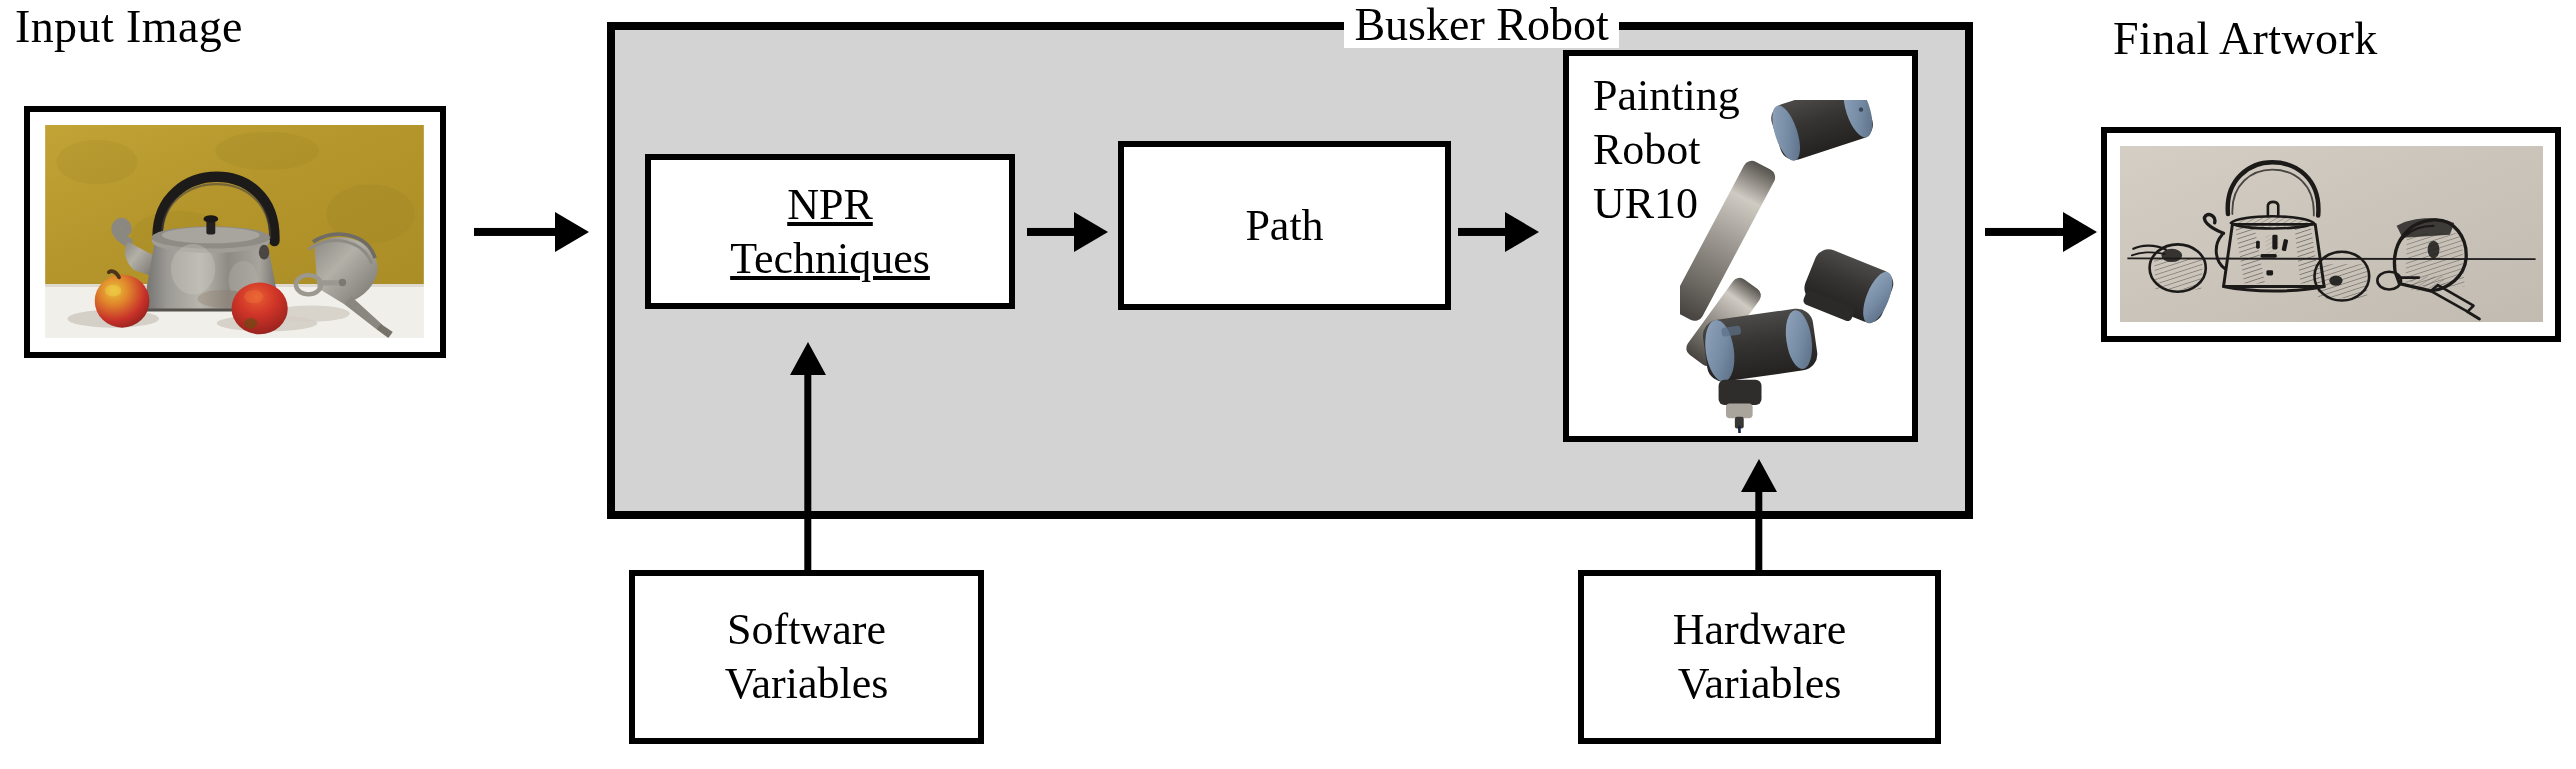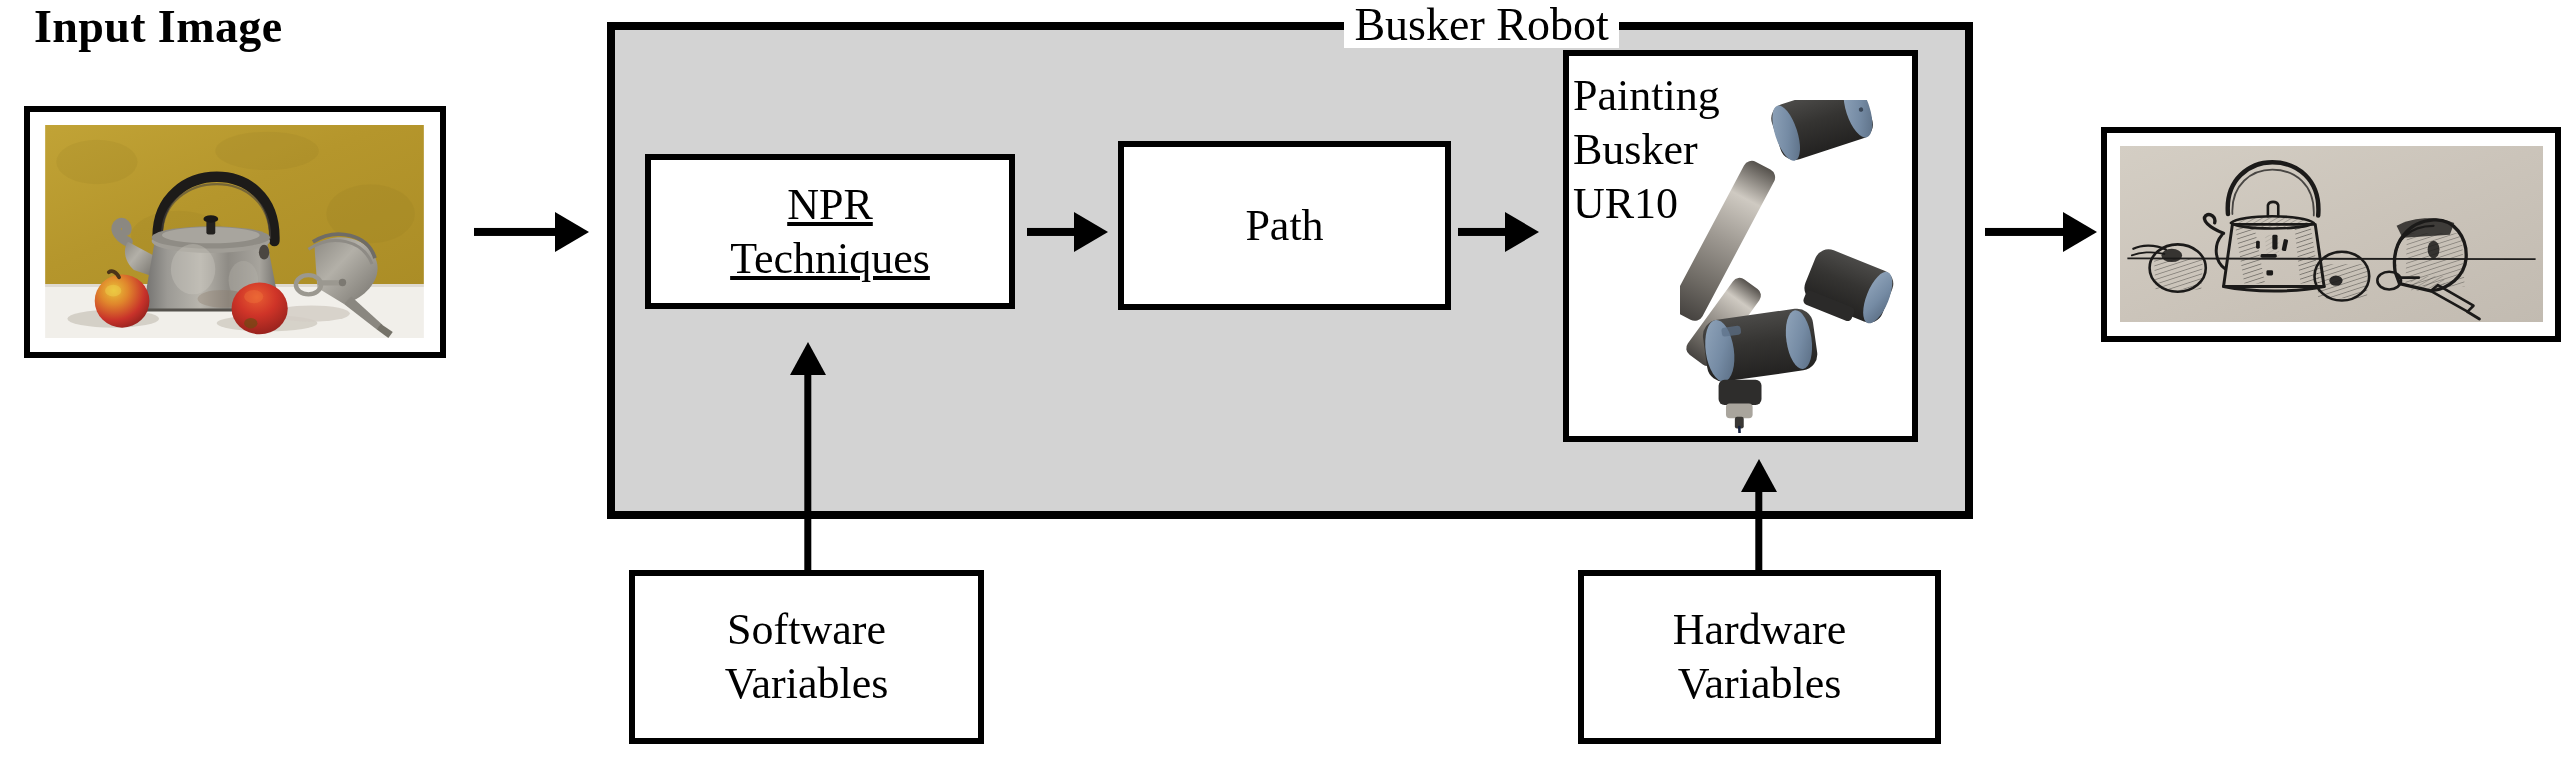--- a/index.html
+++ b/index.html
@@ -22,21 +22,21 @@
   
   .panel{position:absolute;background:#d3d3d3;border:8.1px solid #000;box-sizing:border-box;}
   .panel-title{position:absolute;font-size:46px;line-height:1;white-space:nowrap;
                background:#fff;padding:0 10.4px;}
 
   
   .box{position:absolute;background:#fff;border:6px solid #000;box-sizing:border-box;
        display:flex;flex-direction:column;align-items:center;justify-content:center;}
   .box.left-align{align-items:flex-start;}
   .box .line{font-size:44px;line-height:1.22;white-space:nowrap;}
-  .box.left-align .line{padding-left:4px;text-align:right;}
+  .box.left-align .line{padding-left:24px;text-align:right;}
 
   
   .arrow-h{position:absolute;height:0;}
   .arrow-h .shaft{position:absolute;left:0;top:50%;transform:translateY(-50%);
                   height:8.1px;background:#000;}
   .arrow-h .head{position:absolute;top:50%;transform:translateY(-50%);
                  width:0;height:0;border-top:20px solid transparent;
                  border-bottom:20px solid transparent;border-left:34px solid #000;}
   .arrow-v{position:absolute;width:0;}
   .arrow-v .shaft{position:absolute;left:50%;transform:translateX(-50%);
@@ -45,21 +45,21 @@
                  width:0;height:0;border-left:18.5px solid transparent;
                  border-right:18.5px solid transparent;border-bottom:33px solid #000;}
 
   svg{display:block;}
 </style>
 </head>
 <body>
 
 <div class="canvas">
 
-  <div class="caption" style="left:34px;top:4.4px;font-weight:bold;">Input Image</div>
+  <div class="caption" style="left:15px;top:4.4px;">Input Image</div>
 
   <div class="pic-frame" style="left:24.4px;top:106px;width:422px;height:252px;">
     <div class="pic-inner" style="left:15px;top:13.3px;width:379px;height:213px;">
       <svg width="379" height="213" viewBox="0 0 512 288">
         <defs>
           <linearGradient id="gold" x1="0" y1="0" x2="1" y2="1">
             <stop offset="0%" stop-color="#c1a336"></stop>
             <stop offset="45%" stop-color="#b5962c"></stop>
             <stop offset="100%" stop-color="#ab8d26"></stop>
           </linearGradient>
@@ -180,21 +180,21 @@
     <div class="line">Path</div>
   </div>
 
   <div class="arrow-h" style="left:1458px;top:232px;width:81px;">
     <div class="shaft" style="width:49px;"></div>
     <div class="head" style="left:47px;"></div>
   </div>
 
   <div class="box left-align" style="left:1563px;top:50px;width:355px;height:392px;justify-content:flex-start;padding-top:13.3px;">
     <div class="line">Painting</div>
-    <div class="line">Busker</div>
+    <div class="line">Robot</div>
     <div class="line">UR10</div>
 
     <div class="abs" style="left:111px;top:44px;width:237px;height:333px;">
       <svg width="237" height="333" viewBox="0 0 320 450">
         <defs>
           <linearGradient id="tube" x1="0" y1="0" x2="0" y2="1">
             <stop offset="0%" stop-color="#55514c"></stop>
             <stop offset="22%" stop-color="#cfcac2"></stop>
             <stop offset="50%" stop-color="#9d9891"></stop>
             <stop offset="78%" stop-color="#6e6a64"></stop>
@@ -248,20 +248,21 @@
         </g>
       </svg>
     </div>
   </div>
 
   <div class="arrow-h" style="left:1985px;top:232px;width:111px;">
     <div class="shaft" style="width:80px;"></div>
     <div class="head" style="left:78px;"></div>
   </div>
 
+  <div class="caption" style="left:2113px;top:16.3px;">Final Artwork</div>
 
   <div class="pic-frame" style="left:2101px;top:127px;width:460px;height:215px;">
     <div class="pic-inner" style="left:13.3px;top:13.3px;width:423px;height:176px;">
       <svg width="423" height="176" viewBox="0 0 572 238">
         <defs>
           <linearGradient id="paper" x1="0" y1="0" x2="1" y2="1">
             <stop offset="0%" stop-color="#d4cec4"></stop>
             <stop offset="50%" stop-color="#cbc4ba"></stop>
             <stop offset="100%" stop-color="#c2bbb1"></stop>
           </linearGradient>

